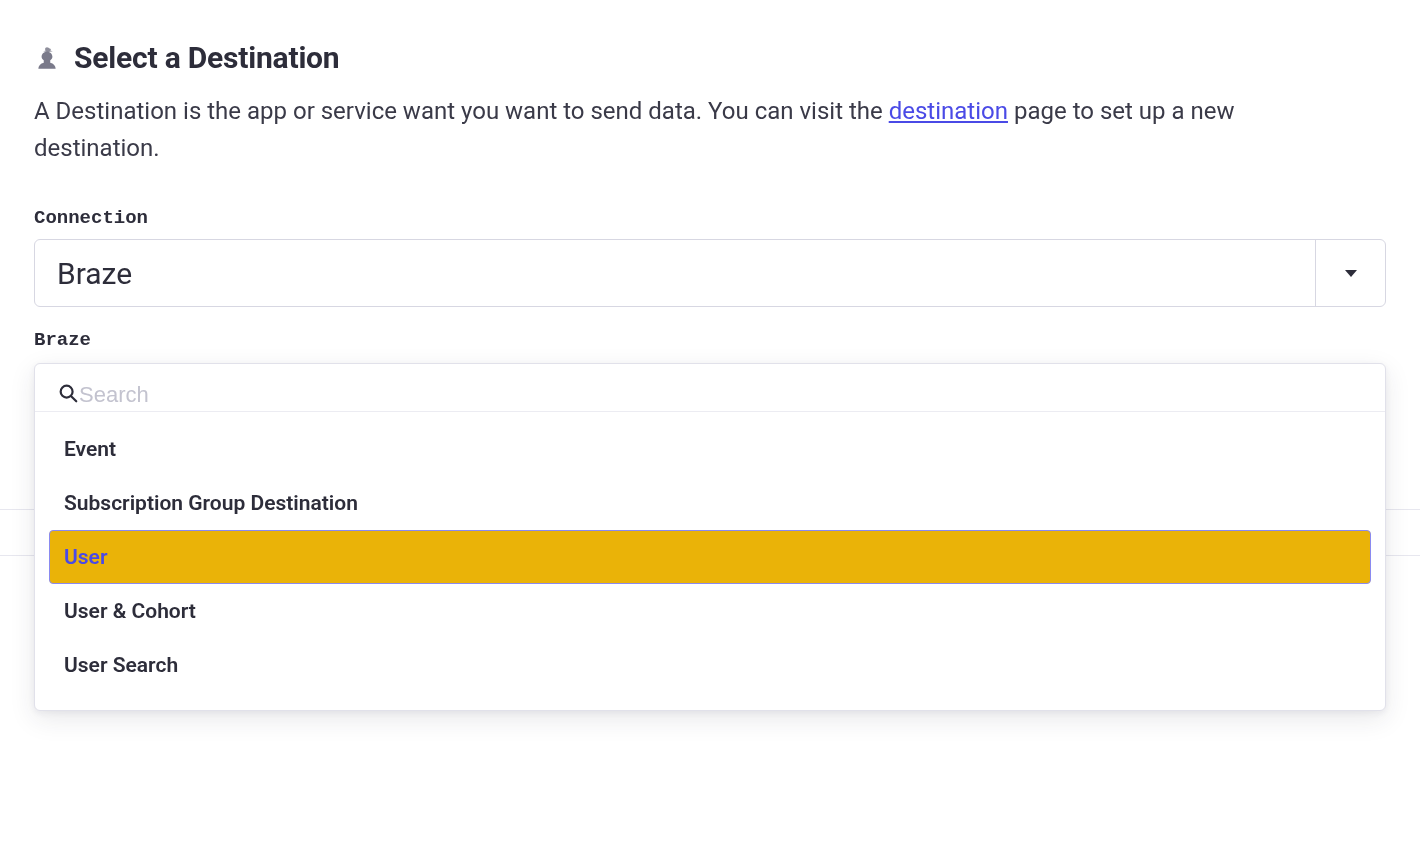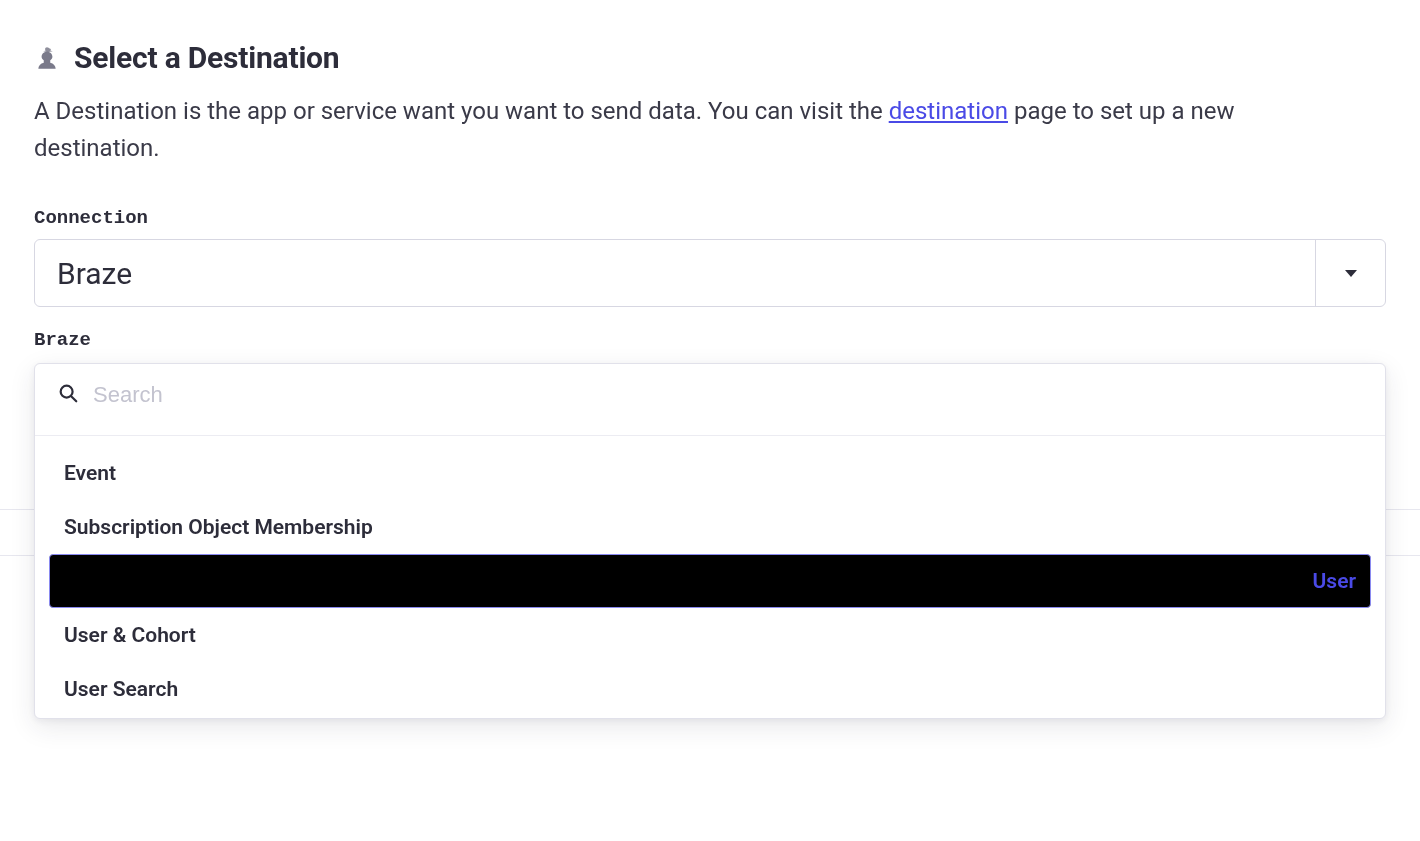--- a/index.html
+++ b/index.html
@@ -104,51 +104,49 @@
       border: 1px solid #e1e1ea;
       border-radius: 6px;
       background: #ffffff;
       box-shadow: 0 8px 26px rgba(40,40,60,0.10), 0 2px 6px rgba(40,40,60,0.06);
       z-index: 2;
       overflow: hidden;
     }
     .search-row {
       display: flex;
       align-items: center;
-      gap: 14px;
-      padding: 18px 22px 27px 22px;
+      padding: 18px 22px 3px 22px;
       border-bottom: 1px solid #ececf2;
     }
     .search-icon svg { width: 22px; height: 22px; stroke: #2d2d3a; }
     .search-input {
       flex: 1;
       border: none;
       outline: none;
       font-size: 22px;
       color: #2d2d3a;
       background: transparent;
     }
     .search-input::placeholder { color: #c3c3cf; }
     .options {
-      padding: 10px 14px 2px 14px;
+      padding: 10px 14px 18px 14px;
     }
     .option {
       font-size: 21px;
       font-weight: 600;
       color: #2d2d3a;
       padding: 14px 14px;
       border-radius: 4px;
       cursor: pointer;
       border: 1px solid transparent;
     }
     .option.highlight {
-      background: #000000;
+      background: #eab308;
       border: 1px solid #8a8af0;
       color: #4a4ae6;
-      text-align: right;
     }
   </style>
 </head>
 <body>
 
 <div class="bg-line one"></div>
 <div class="bg-line two"></div>
 
 <div class="page">
 
@@ -187,21 +185,21 @@
           <svg viewBox="0 0 24 24" fill="none" stroke="#2d2d3a" stroke-width="2.4" stroke-linecap="round">
             <circle cx="10.5" cy="10.5" r="6.5"></circle>
             <line x1="16" y1="16" x2="21" y2="21"></line>
           </svg>
         </span>
         <input class="search-input" type="text" placeholder="Search" style="">
       </div>
       <div class="options" id="options-container">
 
       <div class="option">Event</div>
-          <div class="option">Subscription Object Membership</div>
+          <div class="option">Subscription Group Destination</div>
           <div class="option highlight">User</div>
           <div class="option">User &amp; Cohort</div>
           <div class="option">User Search</div>
         </div>
     </div>
   </div>
 
 </div>
 
 </body></html>

